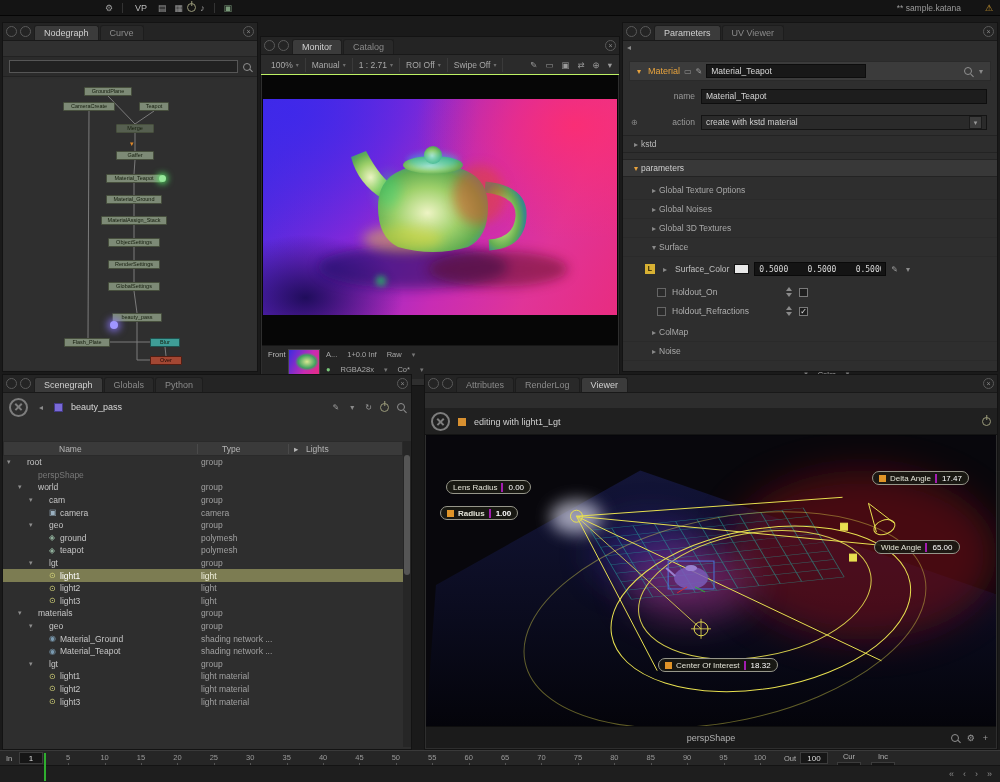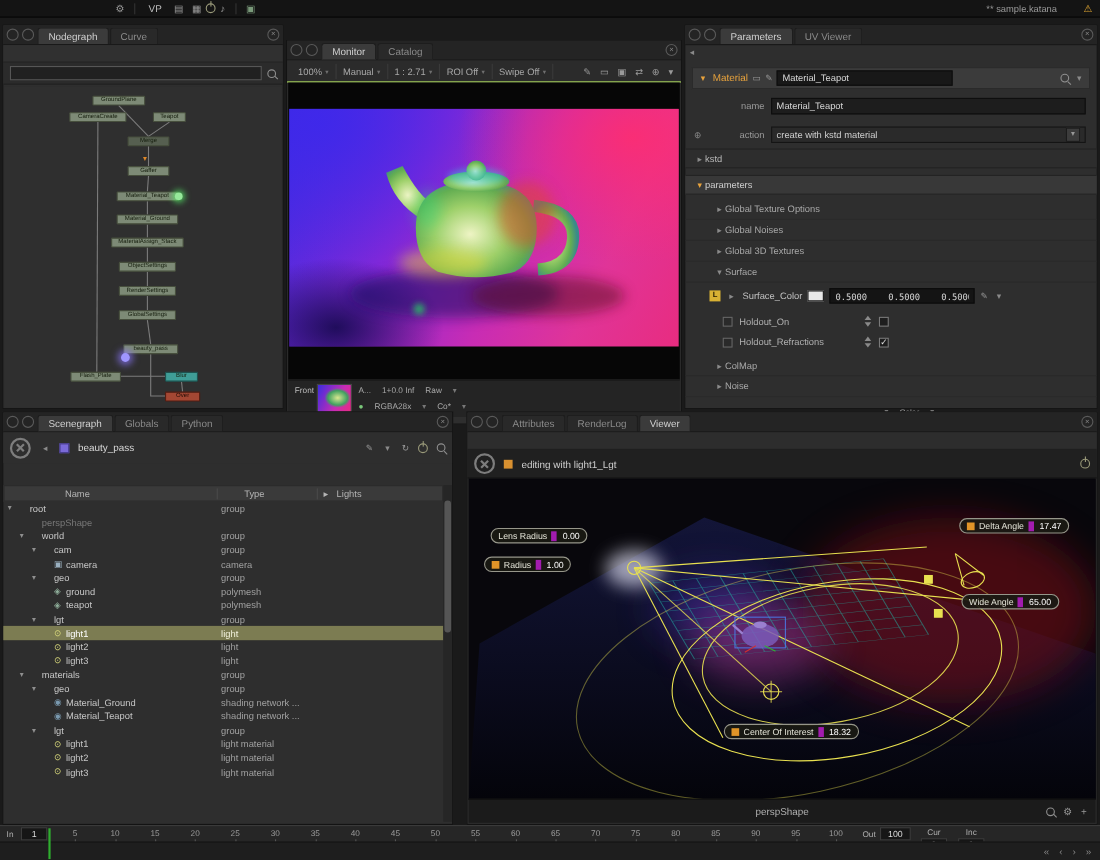--- a/index.html
+++ b/index.html
@@ -114,21 +114,21 @@
 .ic-mat .sg-ic::before{content:"◉";color:#7a9ab0}
 #sg-scroll{position:absolute;right:0;top:66px;bottom:2px;width:8px;background:#262626}
 #sg-scroll .thumb{position:absolute;left:1px;right:1px;top:14px;height:120px;background:#555;border-radius:3px}
 
 #vw-menu{display:flex;align-items:center;height:16px;background:#2d2d2d;border-bottom:1px solid #202020;padding-left:4px}
 #vw-edit{position:absolute;left:0;right:0;top:34px;height:26px;background:#202020;display:flex;align-items:center;gap:8px;padding:0 6px;border-bottom:1px solid #141414}
 .sq-orange{width:8px;height:8px;background:#d89030;flex:none}
 #vp{position:absolute;left:1px;right:1px;top:60px;height:292px;background:#07070a;overflow:hidden}
 #vp svg{position:absolute;inset:0}
 .vlabel{position:absolute;display:flex;align-items:center;height:14px;background:rgba(26,26,20,.92);border:1px solid #96968a;border-radius:8px;padding:0 6px;gap:4px;font-size:8px;color:#e2e2d6;z-index:3;white-space:nowrap}
-.vlabel .vval{border-left:5px solid #a21caf;padding-left:5px;color:#fff}
+.vlabel .vval{border-left:2px solid #a21caf;padding-left:5px;color:#fff}
 .vsq{display:none;width:7px;height:7px;background:#e09428;flex:none}
 .vlabel.sq .vsq{display:block}
 #vp-bot{position:absolute;left:1px;right:1px;bottom:1px;height:22px;background:#1b1b1b;border-top:1px solid #0e0e0e;display:flex;align-items:center;justify-content:center;color:#b0b0b0;font-size:9px}
 #vp-bot .ics{position:absolute;right:8px;display:flex;gap:8px;align-items:center;color:#999}
 
 #timeline{position:absolute;left:0;top:750px;width:1000px;height:32px;background:#262626;border-top:1px solid #3a3a3a;font-size:7.5px}
 .tl-lab{position:absolute;color:#b0b0b0}
 .tl-box{position:absolute;height:12px;background:#161616;border:1px solid #3c3c3c;color:#ddd;font-size:8px;text-align:center;padding:0}
 #tl-ruler{position:absolute;left:50px;top:1px;width:728px;height:12px;display:flex}
 .tick{flex:1;text-align:center;color:#9a9a9a;font-size:7.5px;position:relative;line-height:12px}
@@ -709,21 +709,21 @@
           <line x1="262" y1="152" x2="252" y2="158" stroke="#d03030" stroke-width="1"></line>
           <line x1="270" y1="152" x2="280" y2="157" stroke="#30b030" stroke-width="1"></line>
         </g>
       </svg>
       <div>
           <div class="vlabel" style="left: 20px; top: 45px;">
 
     <span class="vname">Lens Radius</span>
     <span class="vval">0.00</span>
   </div>
-          <div class="vlabel sq" style="left: 14px; top: 71px;">
+          <div class="vlabel sq" style="left: 14px; top: 71px; font-weight: bold;">
     <span class="vsq"></span>
     <span class="vname">Radius</span>
     <span class="vval">1.00</span>
   </div>
           <div class="vlabel sq" style="left: 446px; top: 36px; align-items: center;">
     <span class="vsq"></span>
     <span class="vname">Delta Angle</span>
     <span class="vval">17.47</span>
   </div>
           <div class="vlabel" style="left: 448px; top: 105px;">

